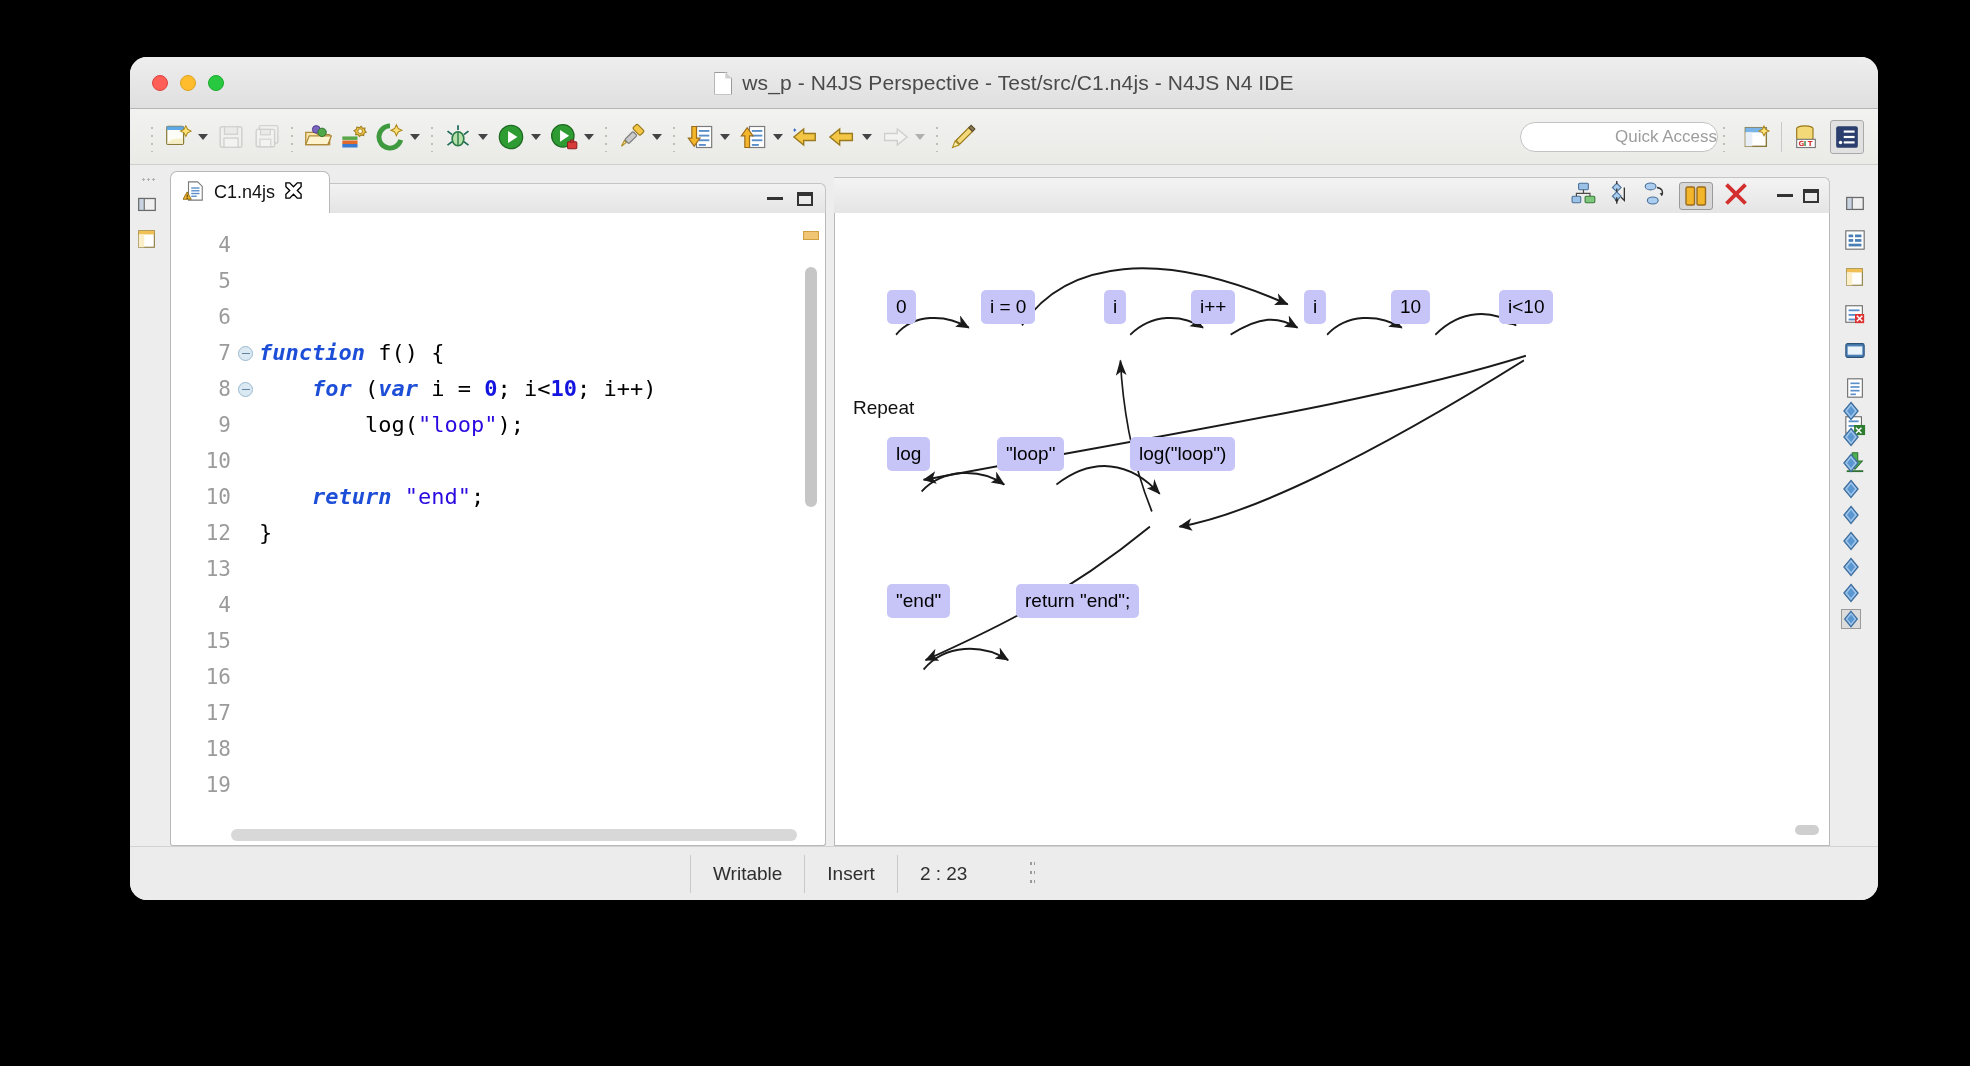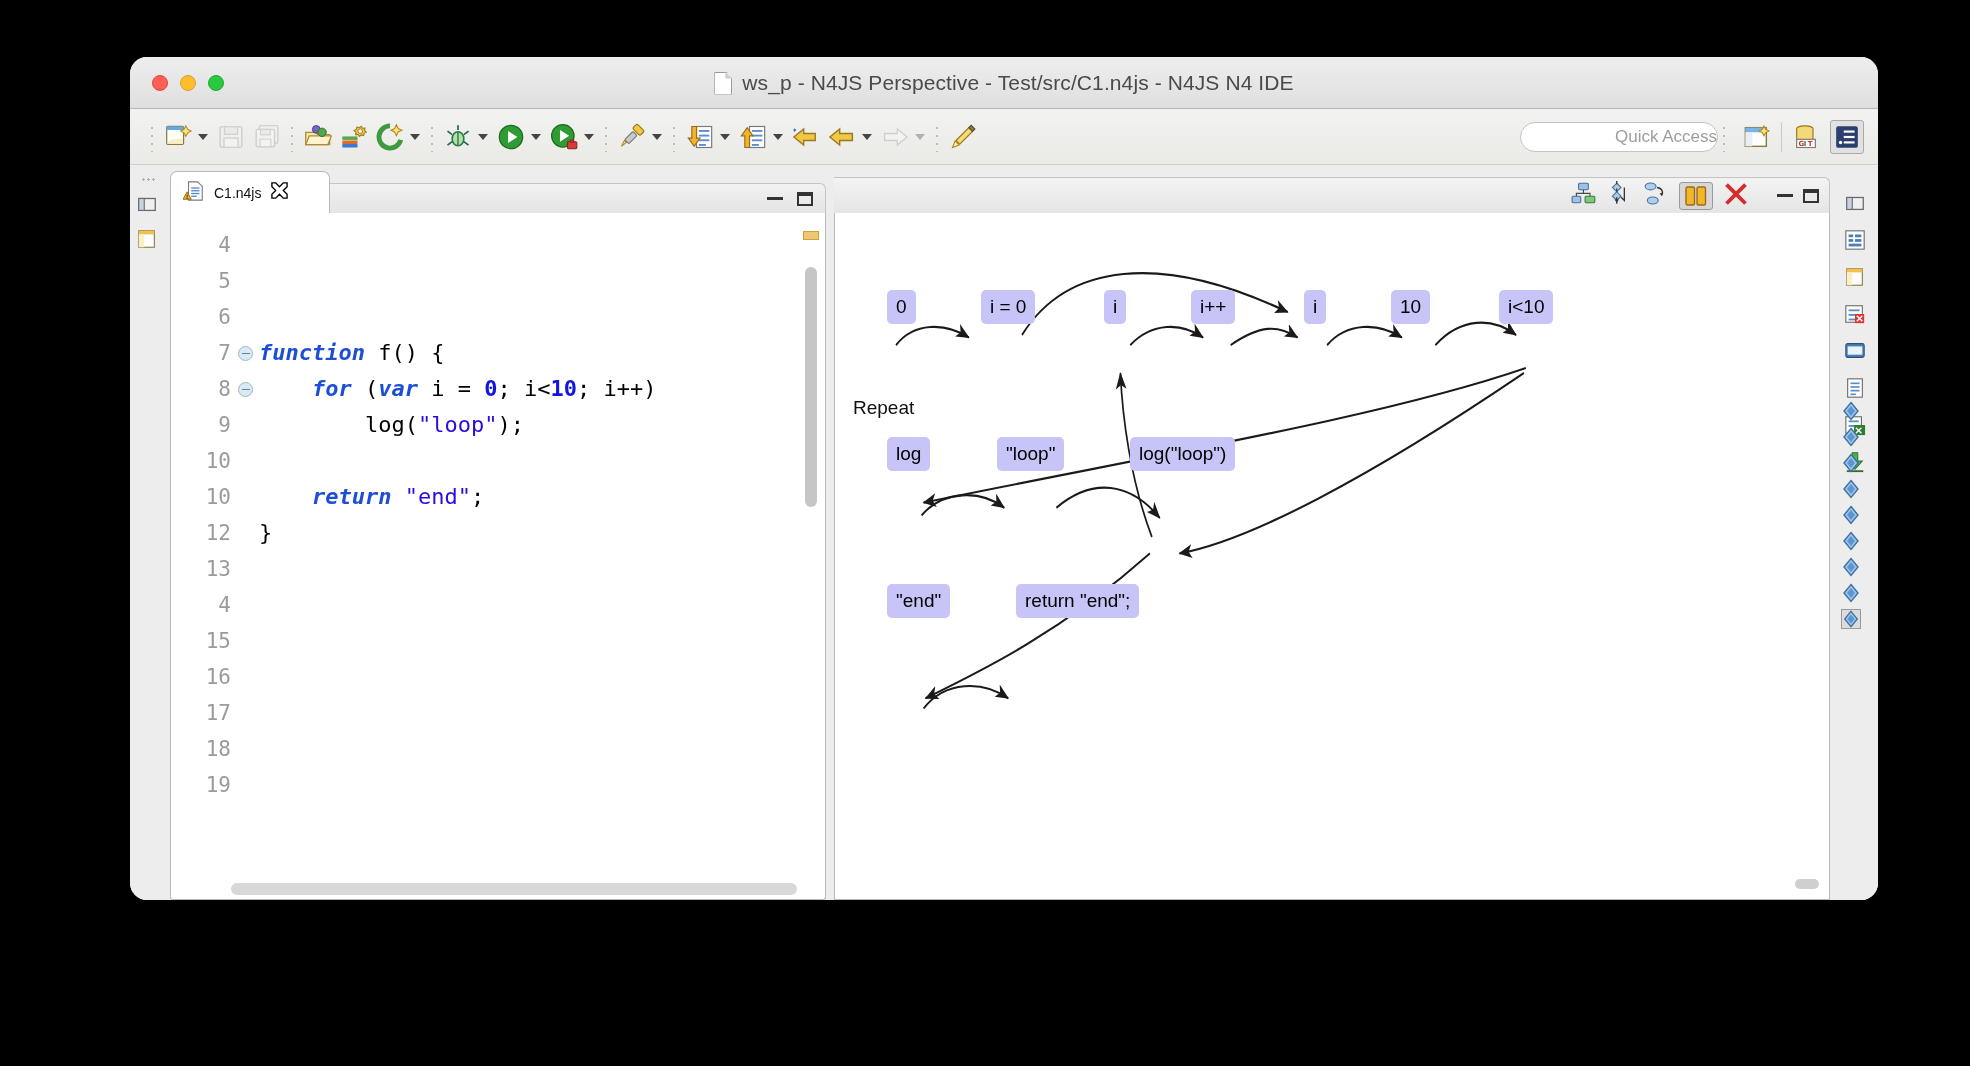--- a/index.html
+++ b/index.html
@@ -131,21 +131,21 @@
   .tabrow { height: 42px; display: flex; align-items: flex-end; position: relative; }
   .tab {
     height: 42px; min-width: 160px;
     background: #fff;
     border: 1px solid #b9b9b9; border-bottom: none;
     border-radius: 7px 7px 0 0;
     display: flex; align-items: center; gap: 9px;
     padding: 0 12px;
     position: relative; z-index: 2;
   }
-  .tab .label { font-size: 14px; color: #111; }
+  .tab .label { font-size: 18px; color: #111; }
   .tabrow .filler {
     flex: 1; height: 30px; align-self: flex-end;
     background: linear-gradient(to bottom,#f2f2f2,#e4e4e4);
     border: 1px solid #c4c4c4; border-left: none; border-bottom: none;
     border-radius: 0 6px 0 0;
     display:flex; align-items:center; justify-content:flex-end; gap:14px;
     padding-right: 12px;
   }
   .minbtn { width:16px; height:3px; background:#333; }
   .maxbtn { width:16px; height:14px; border:2px solid #333; border-top-width:4px; }
@@ -750,13 +750,23 @@
               <path d="M10 5l4 5-4 5-4-5z" fill="#5a96cf"></path>
             </svg></span>
           <span class="mm-d" style="top: 214px; background: rgb(220, 220, 220); border: 1px solid rgb(154, 154, 154);"><svg width="18" height="18" viewBox="0 0 20 20">
               <path d="M10 1.5l7 8.5-7 8.5-7-8.5z" fill="#9fc6ee" stroke="#3f6f9e" stroke-width="1.4"></path>
               <path d="M10 5l4 5-4 5-4-5z" fill="#5a96cf"></path>
             </svg></span>
         </div>
       </div>
   </div>
 
+  <div id="statusbar">
+    <div class="sb-left-pad"></div>
+    <div class="divider"></div>
+    <div class="cell">Writable</div>
+    <div class="divider"></div>
+    <div class="cell">Insert</div>
+    <div class="divider"></div>
+    <div class="cell">2 : 23</div>
+    <div class="vdots"></div>
+  </div>
 </div>
 
 </body></html>

